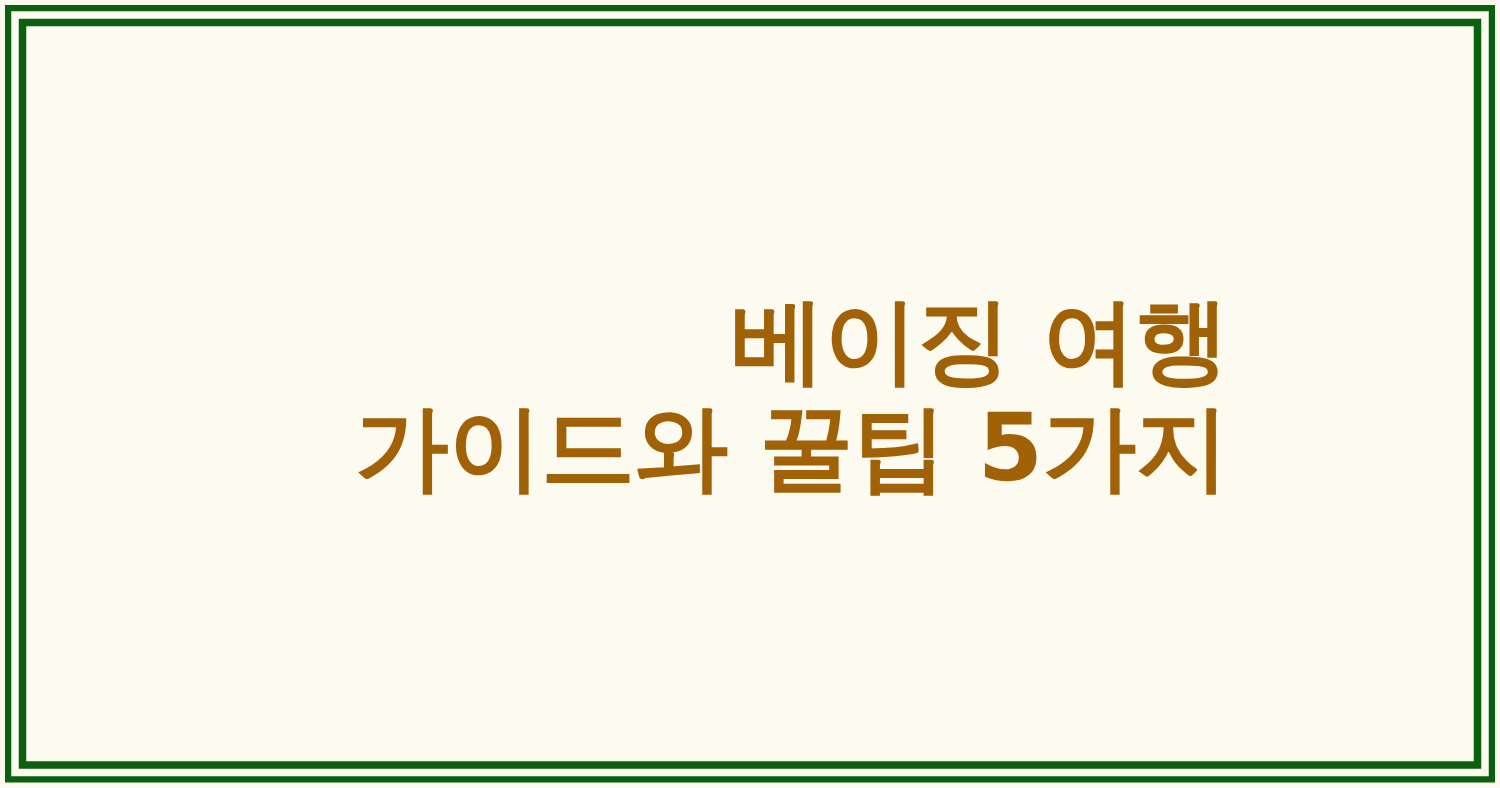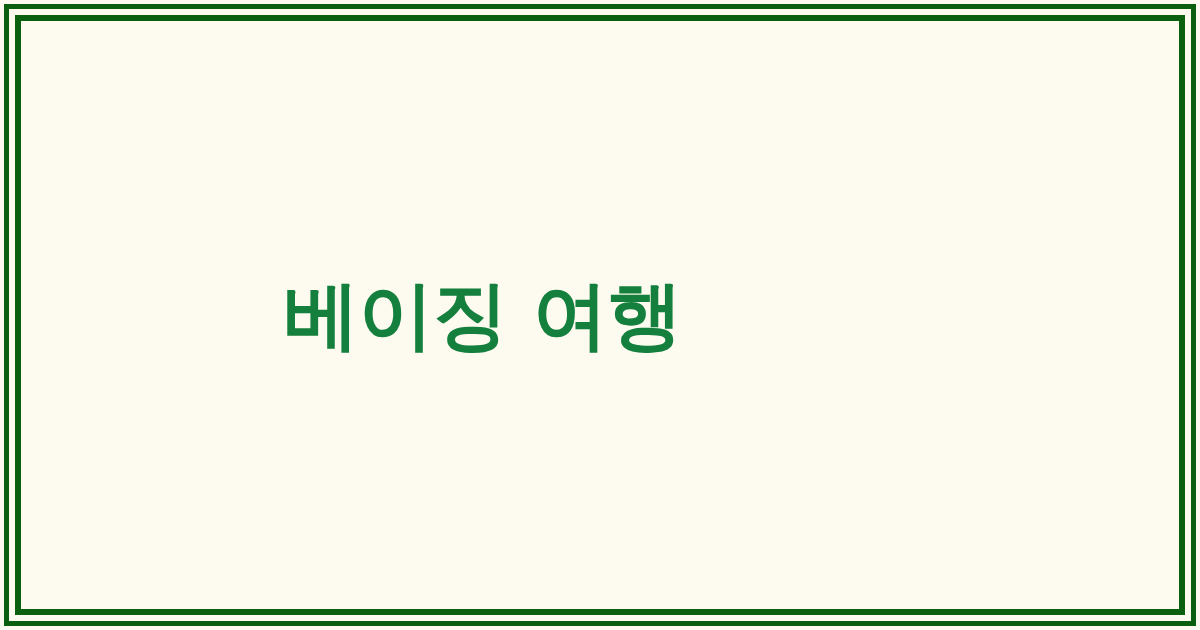--- a/index.html
+++ b/index.html
@@ -59,21 +59,21 @@
     align-items: center;
     justify-content: flex-start;
     box-sizing: border-box;
     padding-left: 284px;
     padding-right: 60px;
   }
 
   .title {
     margin: 0;
     padding: 0;
-    color: #15803d;
+    color: #a16207;
     font-family: "DejaVu Sans", "Liberation Sans", sans-serif;
     font-size: 75px;
     font-weight: 700;
     line-height: 86px;
     letter-spacing: -0.5px;
     text-align: right;
     white-space: nowrap;
   }
 
   .title .line {
@@ -84,16 +84,17 @@
 <body>
 
 <div class="card">
 
   <div class="frame-outer"></div>
   <div class="frame-inner"></div>
 
   <div class="content">
     <h1 class="title">
       <span class="line">베이징 여행</span>
+      <span class="line">가이드와 꿀팁 5가지</span>
     </h1>
   </div>
 
 </div>
 
 </body></html>

